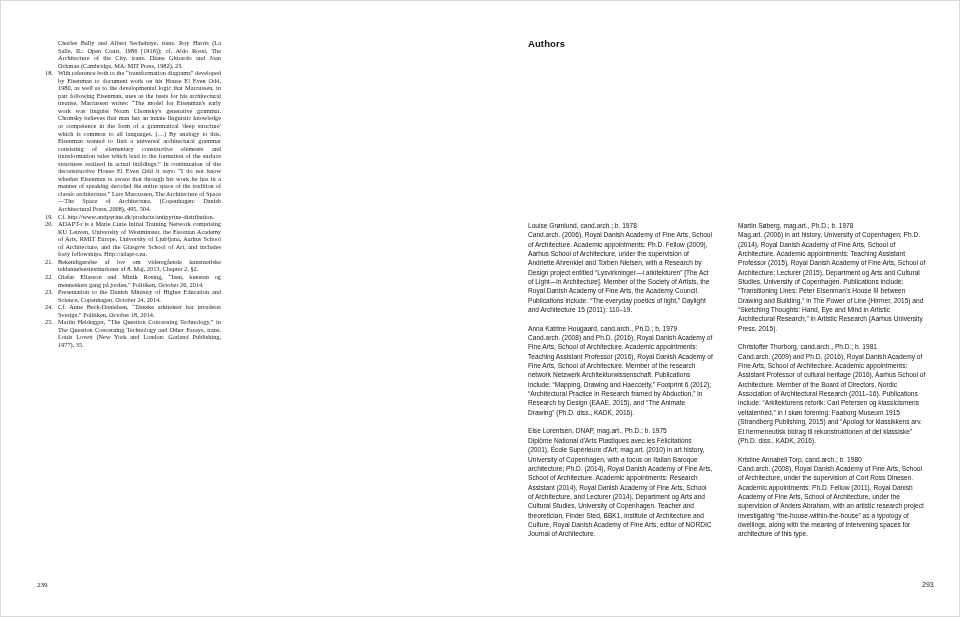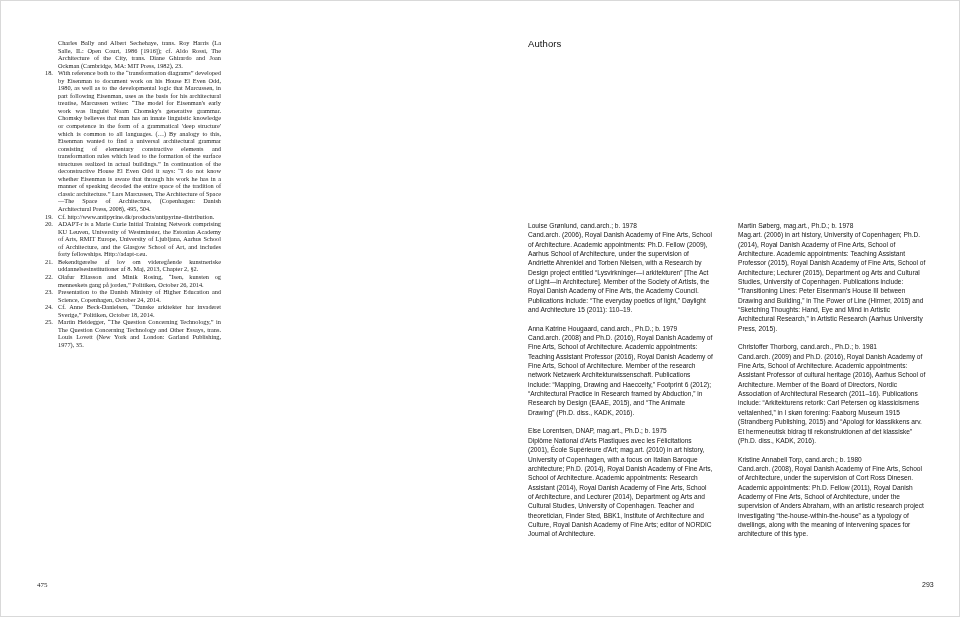--- a/index.html
+++ b/index.html
@@ -18,21 +18,21 @@
     font-family:"Liberation Serif", serif;
     font-size:6.3px;line-height:7.55px;
     color:#222;
     text-align:justify;
   }
   .fn{position:relative;padding-left:13px;}
   .fn-num{position:absolute;left:0;top:0;text-align:left;}
   
   .authors-heading{
     position:absolute;left:527px;top:37px;
-    font-size:9.5px;font-weight:normal;color:#111;
+    font-size:9.5px;font-weight:bold;color:#111;
     letter-spacing:.1px;
   }
   .bio-col{
     position:absolute;top:220px;width:185px;
     font-size:6.6px;line-height:9.35px;color:#161616;
   }
   #bio-col-left{left:527px;}
   #bio-col-right{left:737px;width:188px;}
   .bio{margin-bottom:9.3px;}
   .bio-name{white-space:normal;}
@@ -113,16 +113,16 @@
     <div class="bio">
       <div class="bio-name">Christoffer Thorborg, cand.arch., Ph.D.; b. 1981</div>
       <div class="bio-body">Cand.arch. (2009) and Ph.D. (2016), Royal Danish Academy of Fine Arts, School of Architecture. Academic appointments: Assistant Professor of cultural heritage (2016), Aarhus School of Architecture. Member of the Board of Directors, Nordic Association of Architectural Research (2011–16). Publications include: “Arkitekturens retorik: Carl Petersen og klassicismens veltalenhed,” in I skøn forening: Faaborg Museum 1915 (Strandberg Publishing, 2015) and “Apologi for klassikkens arv. Et hermeneutisk bidrag til rekonstruktionen af det klassiske” (Ph.D. diss., KADK, 2016).</div>
     </div>
     <div class="bio">
       <div class="bio-name">Kristine Annabell Torp, cand.arch.; b. 1980</div>
       <div class="bio-body">Cand.arch. (2008), Royal Danish Academy of Fine Arts, School of Architecture, under the supervision of Cort Ross Dinesen. Academic appointments: Ph.D. Fellow (2011), Royal Danish Academy of Fine Arts, School of Architecture, under the supervision of Anders Abraham, with an artistic research project investigating “the-house-within-the-house” as a typology of dwellings, along with the meaning of intervening spaces for architecture of this type.</div>
     </div>
   </div>
 
-  <div id="folio-left" class="folio">475</div>
+  <div id="folio-left" class="folio">239</div>
   <div id="folio-right" class="folio">293</div>
 
 </div>
 
 </body></html>

